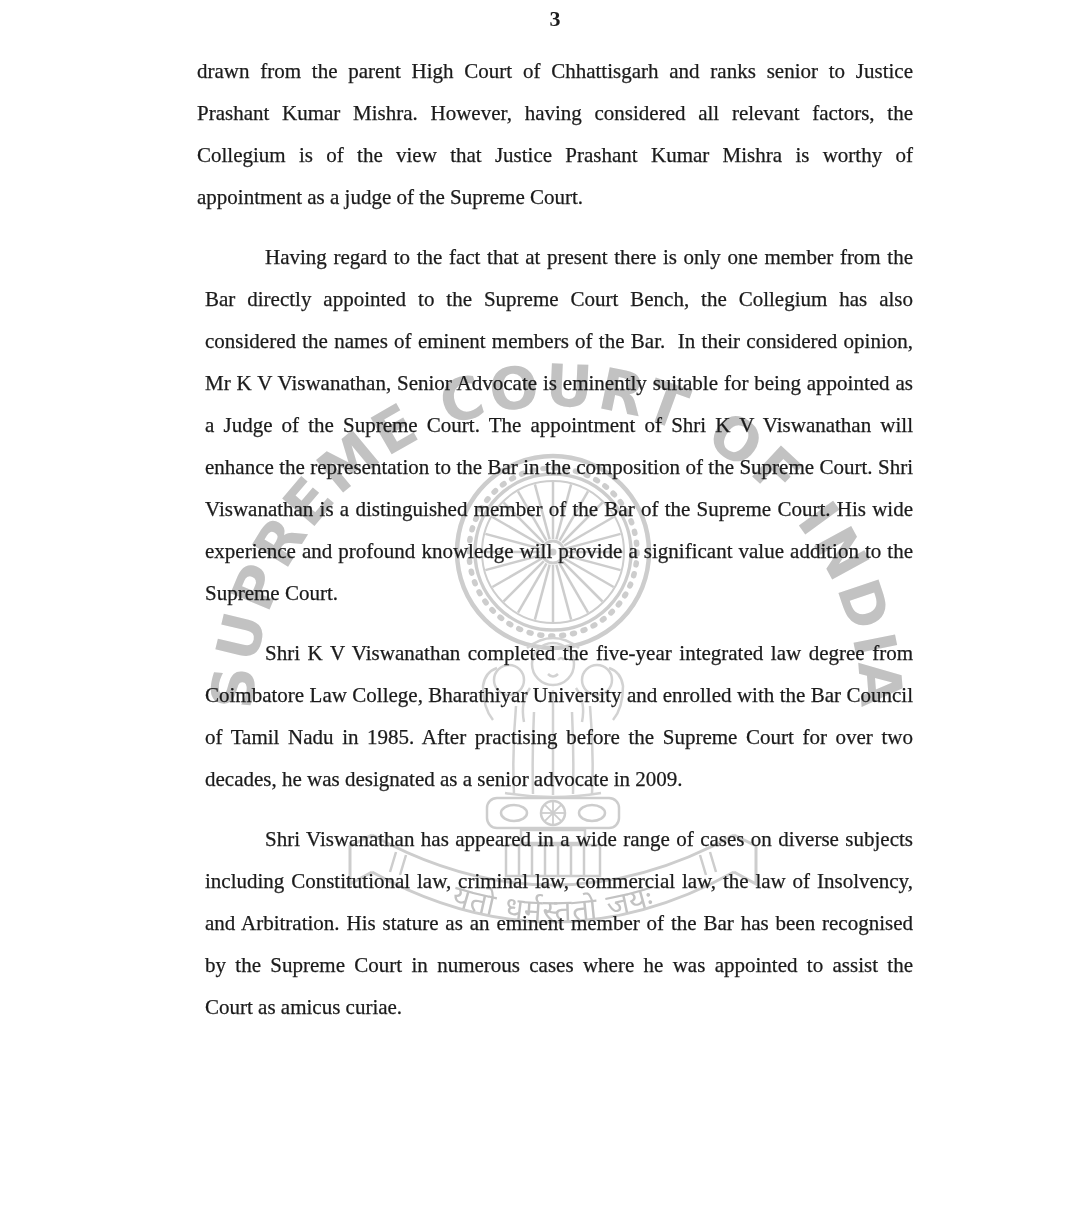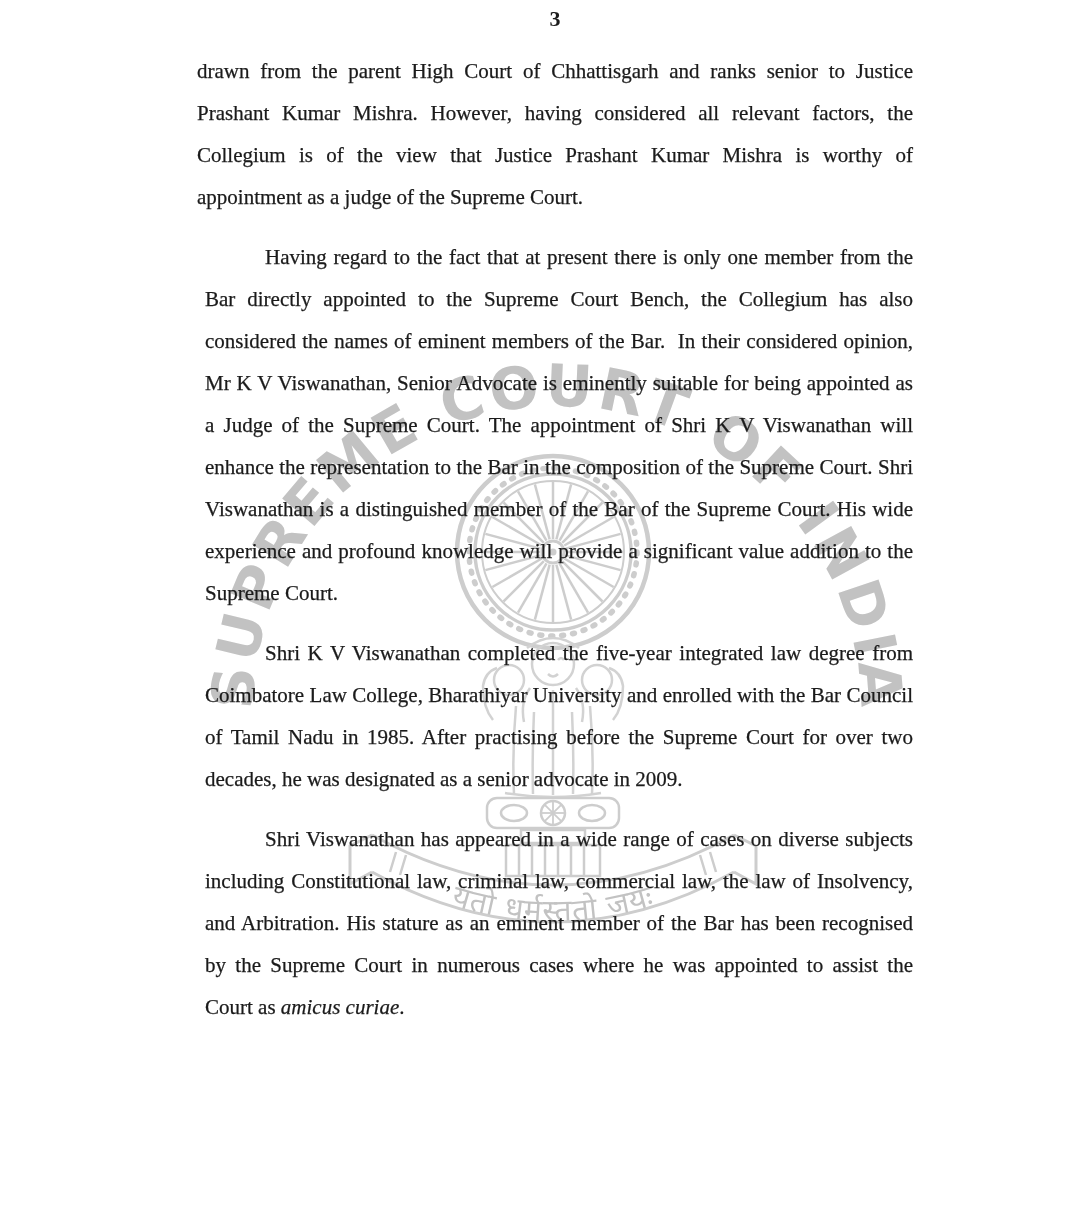--- a/index.html
+++ b/index.html
@@ -50,21 +50,21 @@
     color: #1b1b1b;
     font-size: 21px;
     line-height: 42px;
     text-align: justify;
     -webkit-text-stroke: 0.25px #1b1b1b;
   }
   .doc-body p {
     margin: 0 0 18px 0;
   }
   .doc-body p.indent { text-indent: 60px; margin-left: 8px; }
-  .doc-body .seg-italic { font-style: italic; }
+  .doc-body .seg-italic { }
 </style>
 </head>
 <body>
 
 <div class="page">
 
   <svg class="watermark-svg" viewBox="0 0 1080 1212" aria-hidden="true">
     <defs>
       <path id="arcPath" d="M 253 710 A 304 304 0 0 1 861 710" fill="none"></path>
       <path id="mottoPath" d="M 424 895 Q 553 947 682 895" fill="none"></path>

